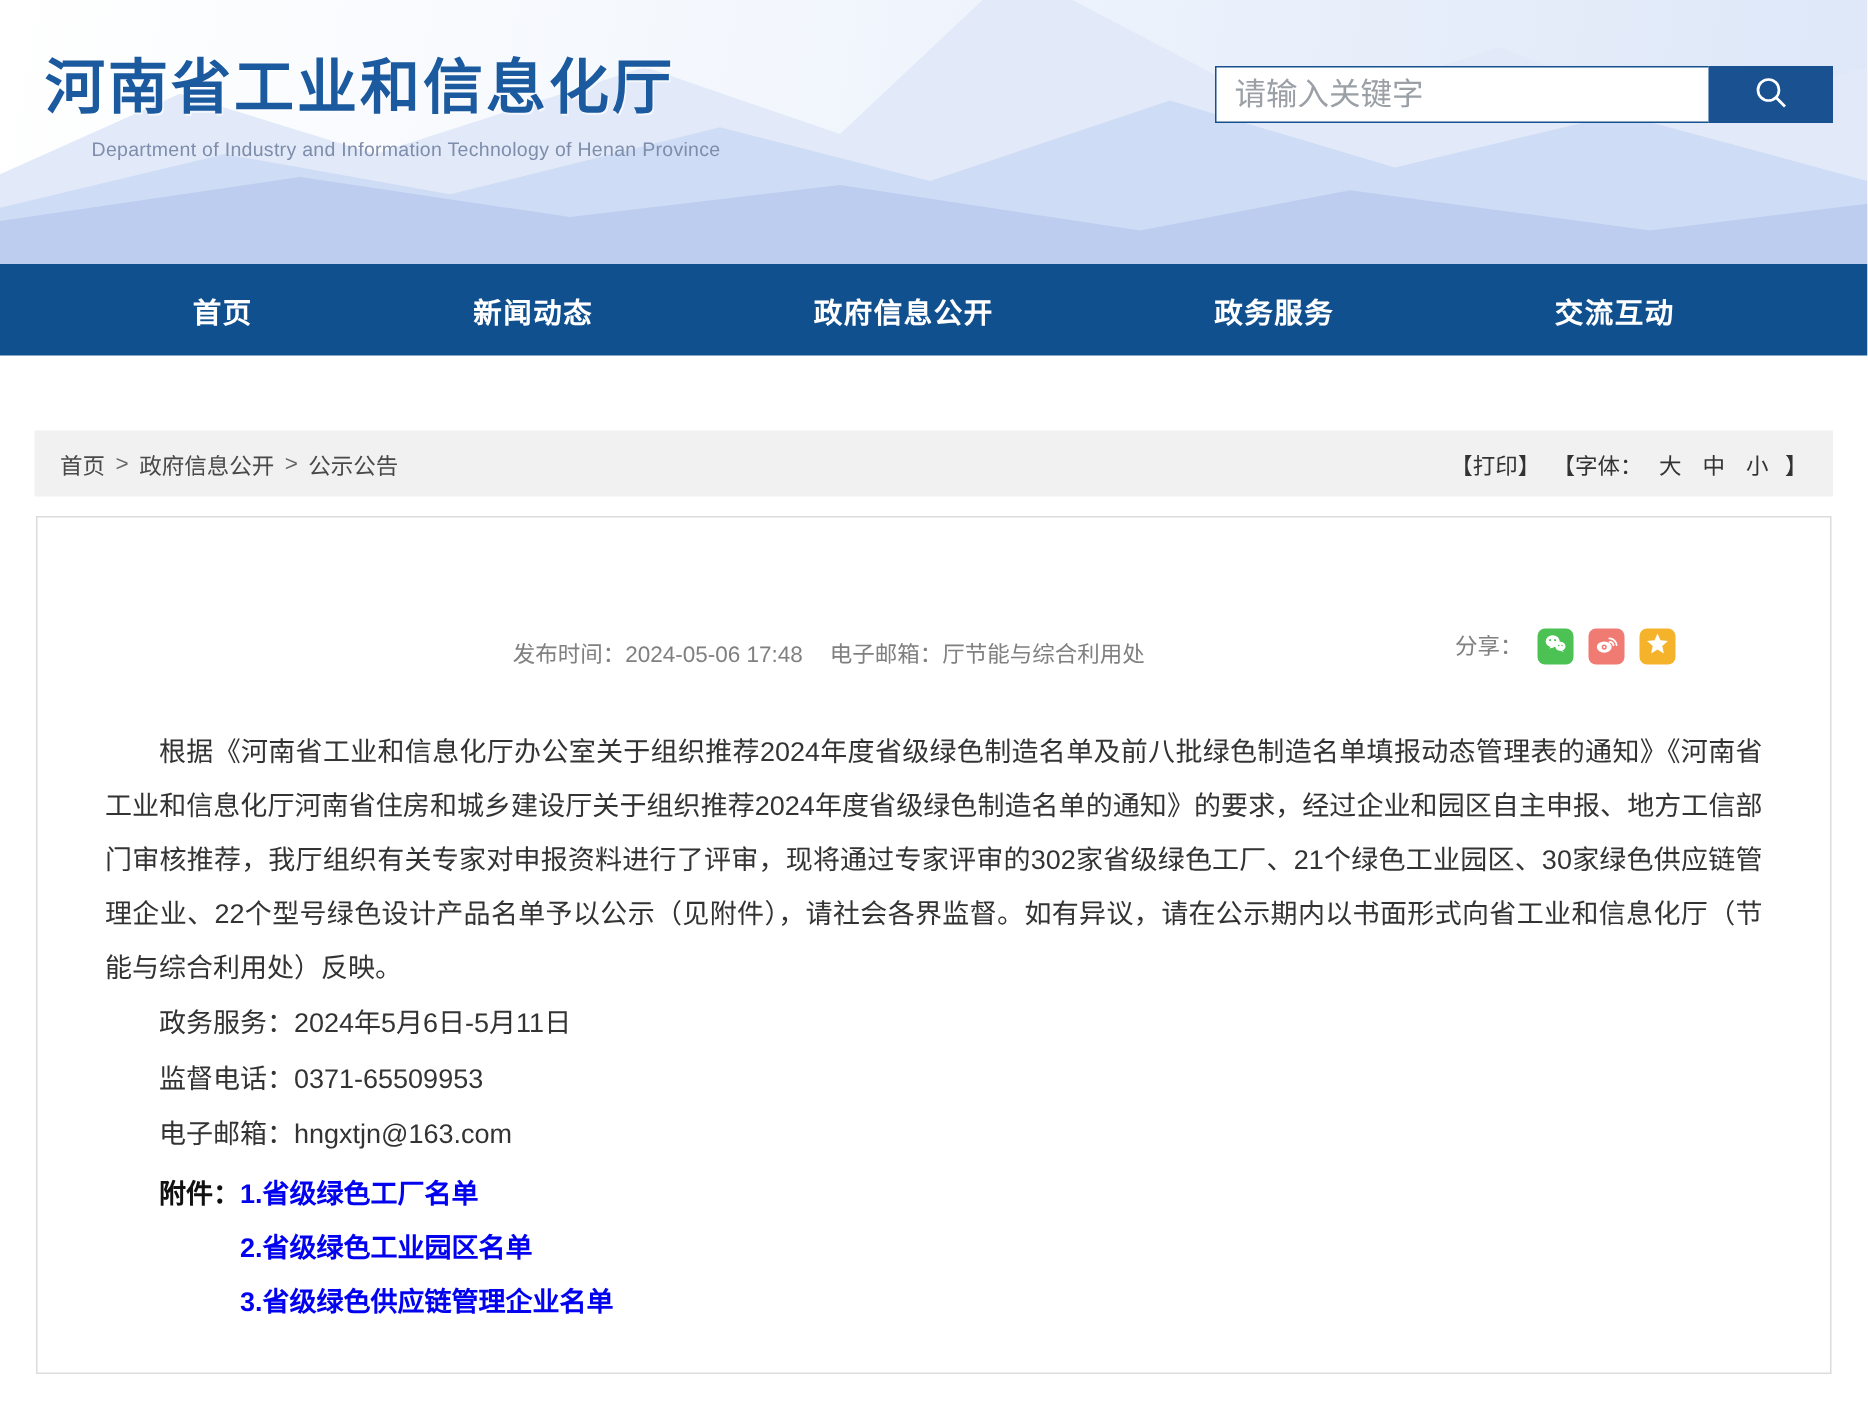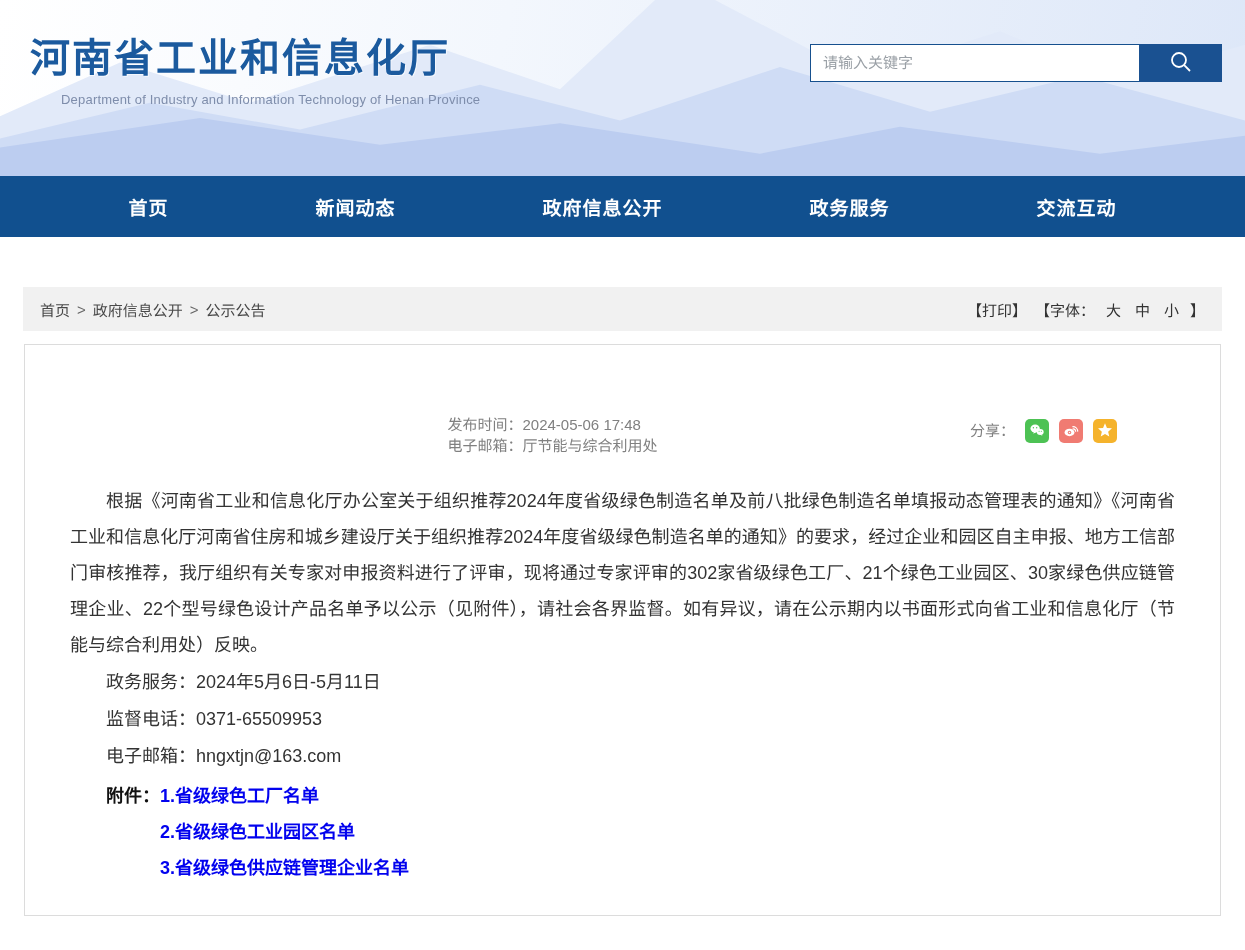--- a/index.html
+++ b/index.html
@@ -31,21 +31,21 @@
     font-family: inherit;
   }
   .btn-elder {
     background: linear-gradient(180deg, #f9a915 0%, #f49400 100%);
     border: none; color: #fff; font-size: 17px; padding: 0 16px; height: 31px;
     cursor: pointer; font-family: inherit;
   }
   .search-bar { display: flex; margin-top: 12px; height: 38px; }
   .search-input {
     flex: 1; height: 38px; border: 1px solid #16508e; border-right: none;
-    padding: 0 12px; font-size: 15px; color: #333; outline: none; font-family: Liberation Serif, serif;
+    padding: 0 12px; font-size: 21px; color: #333; outline: none; font-family: Liberation Serif, serif;
     background: #fff;
   }
   .search-input::placeholder { color: #9aa0a6; }
   .search-btn {
     width: 83px; height: 38px; background: #1a5191; border: none; cursor: pointer;
     display: flex; align-items: center; justify-content: center;
   }
 
   
   .main-nav {
@@ -77,21 +77,21 @@
   }
   .article-title {
     text-align: center; color: #1a5a9e; font-size: 37px; font-weight: 700;
     letter-spacing: 1px; line-height: 1.25;
   }
   .meta-row {
     position: relative; margin-top: 40px; height: 30px;
     display: flex; align-items: center; justify-content: center;
     color: #808080; font-size: 15px;
   }
-  .meta-group { display: flex; transform: translateX(-70px); flex-direction: column; }
+  .meta-group { display: flex; align-items: center; transform: translateX(-70px); }
   .meta-item { margin: 0 9px; }
   .share-box { position: absolute; right: 58px; top: 0; display: flex; align-items: flex-start; gap: 10px; }
   .share-label { color: #808080; font-size: 15px; }
   .share-icon {
     width: 24px; height: 24px; border-radius: 5px; cursor: pointer;
     display: flex; align-items: center; justify-content: center;
   }
   .icon-wechat { background: #4dc254; }
   .icon-weibo  { background: #f07b72; }
   .icon-qzone  { background: #f5b32c; }

